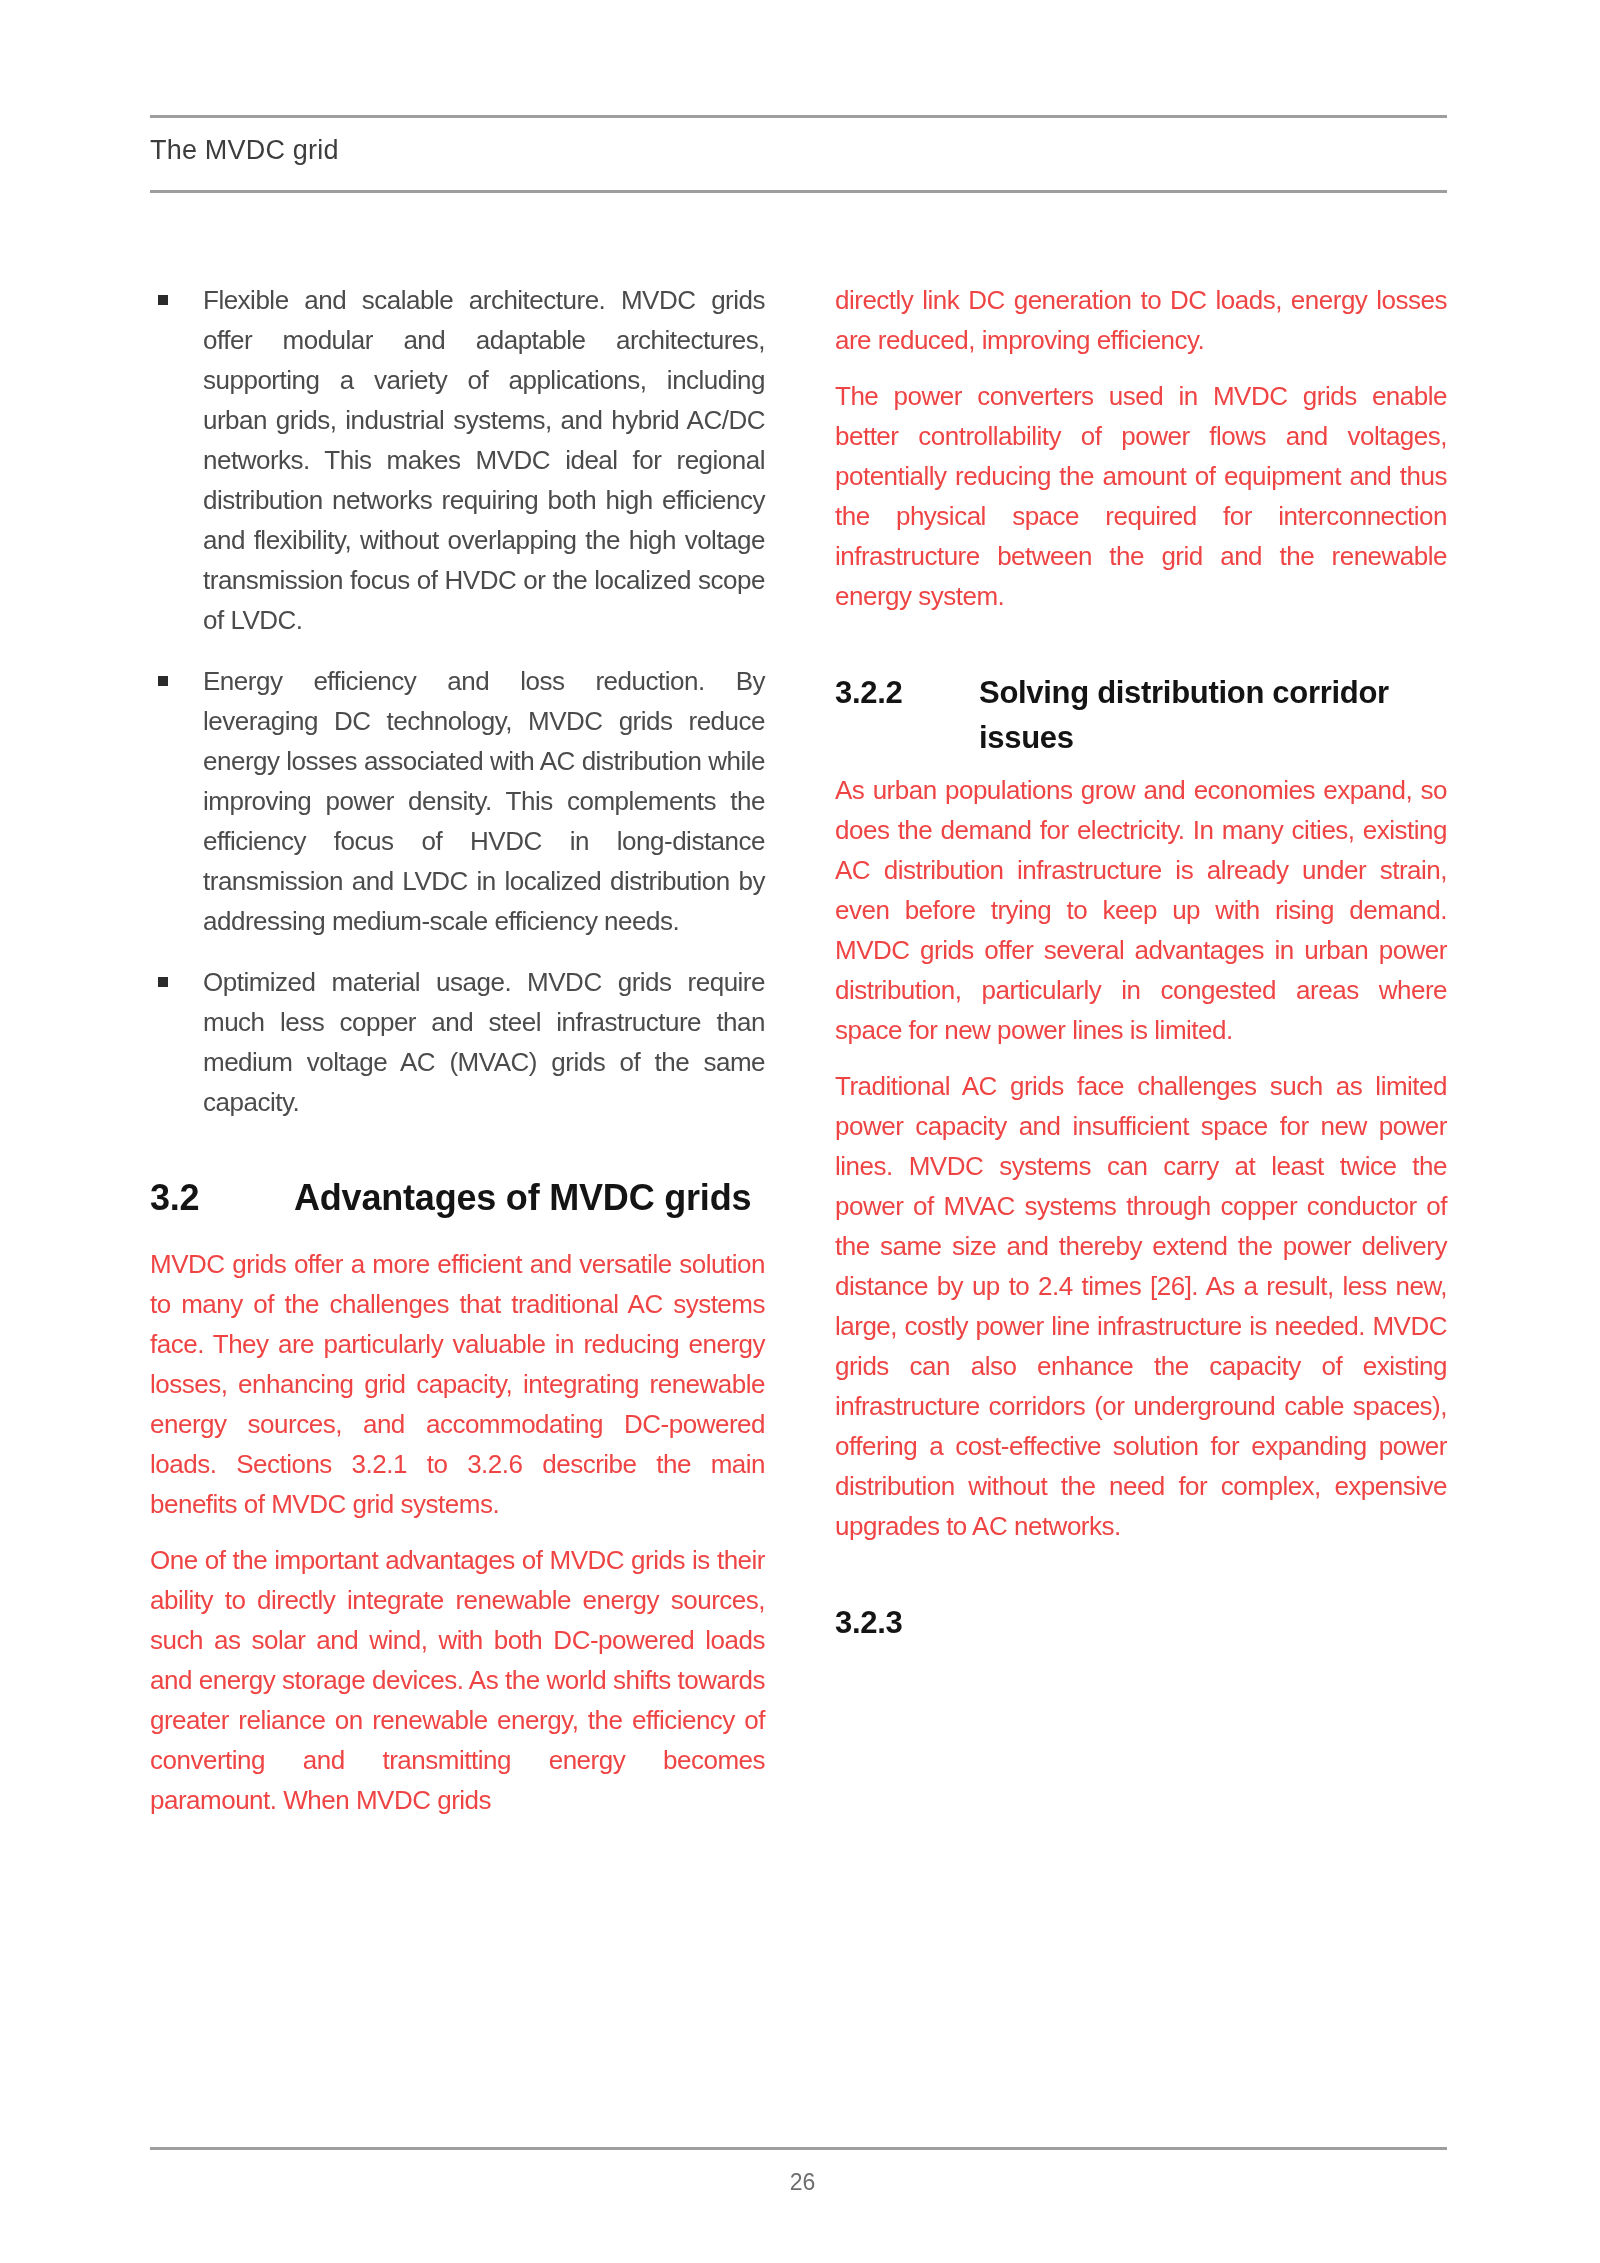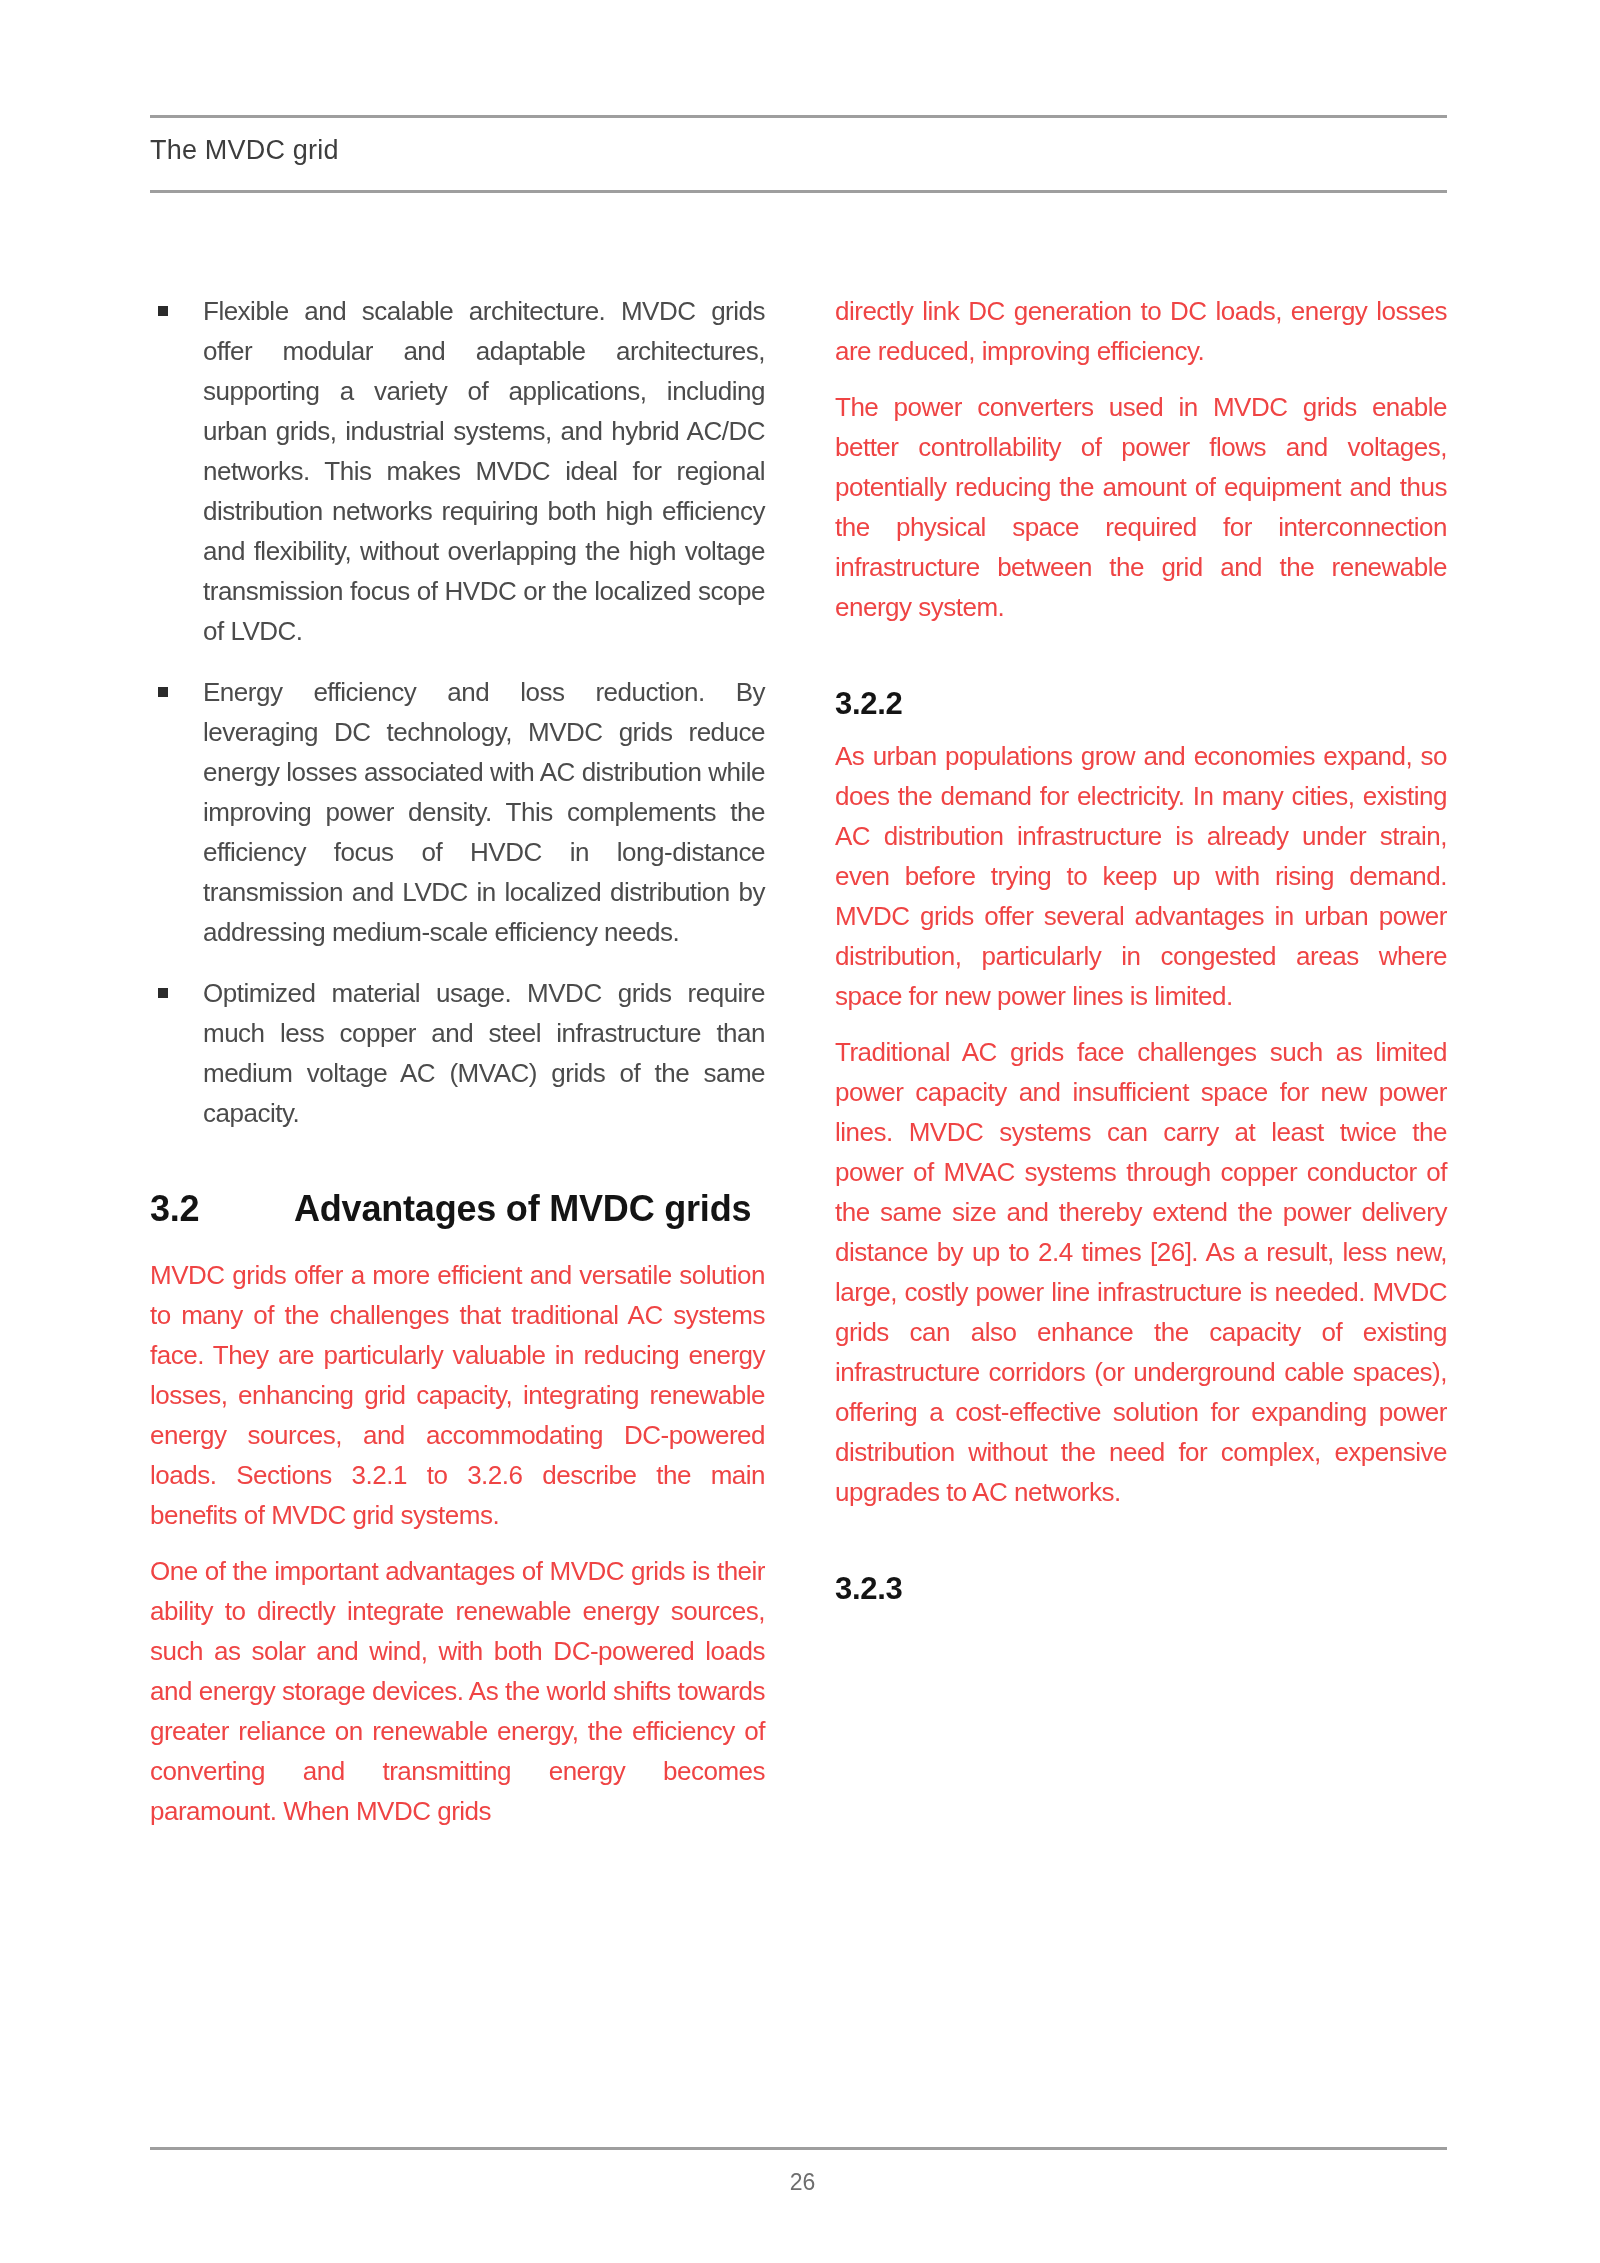--- a/index.html
+++ b/index.html
@@ -25,21 +25,21 @@
     position: absolute;
     top: 133px;
     left: 150px;
     font-size: 27px;
     line-height: 34px;
     color: #3d3d3d;
     letter-spacing: 0.2px;
   }
   .col {
     position: absolute;
-    top: 291px;
+    top: 280px;
   }
   .col-left  { left: 150px; width: 615px; }
   .col-right { left: 835px; width: 612px; }
 
   .col p {
     margin: 0 0 16px 0;
     font-size: 26px;
     line-height: 40px;
     color: #ef4444;
     letter-spacing: -0.5px;
@@ -119,20 +119,21 @@
 
     <p>One of the important advantages of MVDC grids is their ability to directly integrate renewable energy sources, such as solar and wind, with both DC-powered loads and energy storage devices. As the world shifts towards greater reliance on renewable energy, the efficiency of converting and transmitting energy becomes paramount. When MVDC grids</p>
   </div>
 
   <div class="col col-right">
     <p>directly link DC generation to DC loads, energy losses are reduced, improving efficiency.</p>
     <p>The power converters used in MVDC grids enable better controllability of power flows and voltages, potentially reducing the amount of equipment and thus the physical space required for interconnection infrastructure between the grid and the renewable energy system.</p>
 
     <h3 class="sec">
       <span class="sec-num">3.2.2</span>
+      <span class="sec-title">Solving distribution corridor issues</span>
     </h3>
     <p>As urban populations grow and economies expand, so does the demand for electricity. In many cities, existing AC distribution infrastructure is already under strain, even before trying to keep up with rising demand. MVDC grids offer several advantages in urban power distribution, particularly in congested areas where space for new power lines is limited.</p>
     <p>Traditional AC grids face challenges such as limited power capacity and insufficient space for new power lines. MVDC systems can carry at least twice the power of MVAC systems through copper conductor of the same size and thereby extend the power delivery distance by up to 2.4 times [26]. As a result, less new, large, costly power line infrastructure is needed. MVDC grids can also enhance the capacity of existing infrastructure corridors (or underground cable spaces), offering a cost-effective solution for expanding power distribution without the need for complex, expensive upgrades to AC networks.</p>
 
     <h3 class="sec">
       <span class="sec-num">3.2.3</span>
     </h3>
   </div>
 
   <div class="rule rule-footer"></div>

